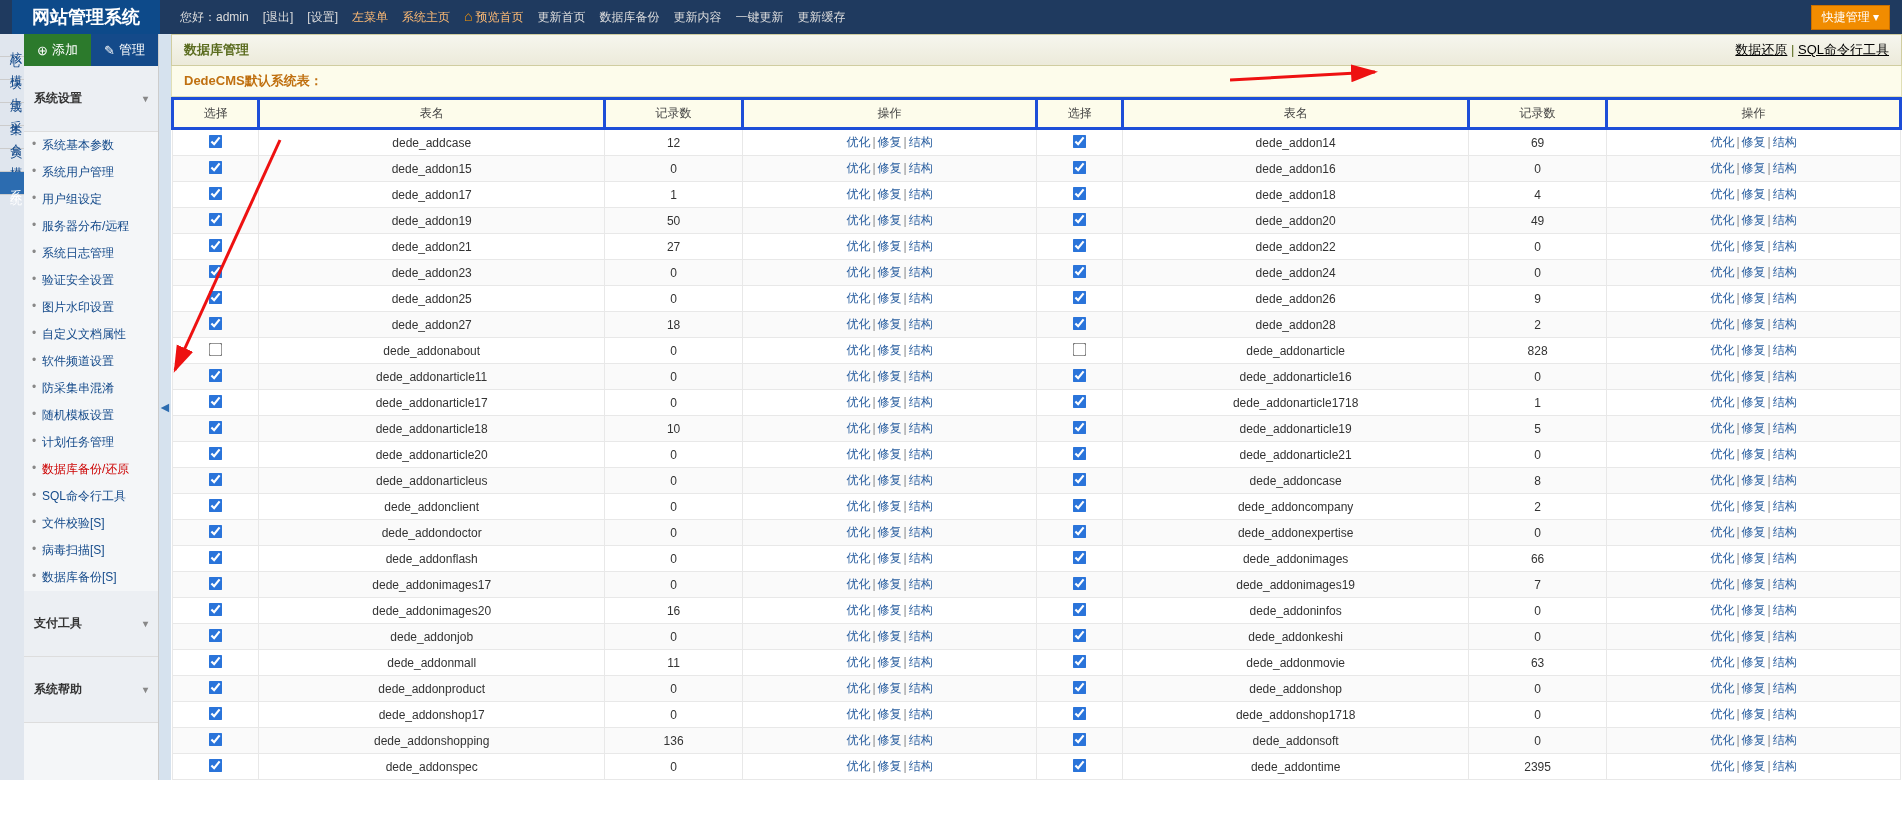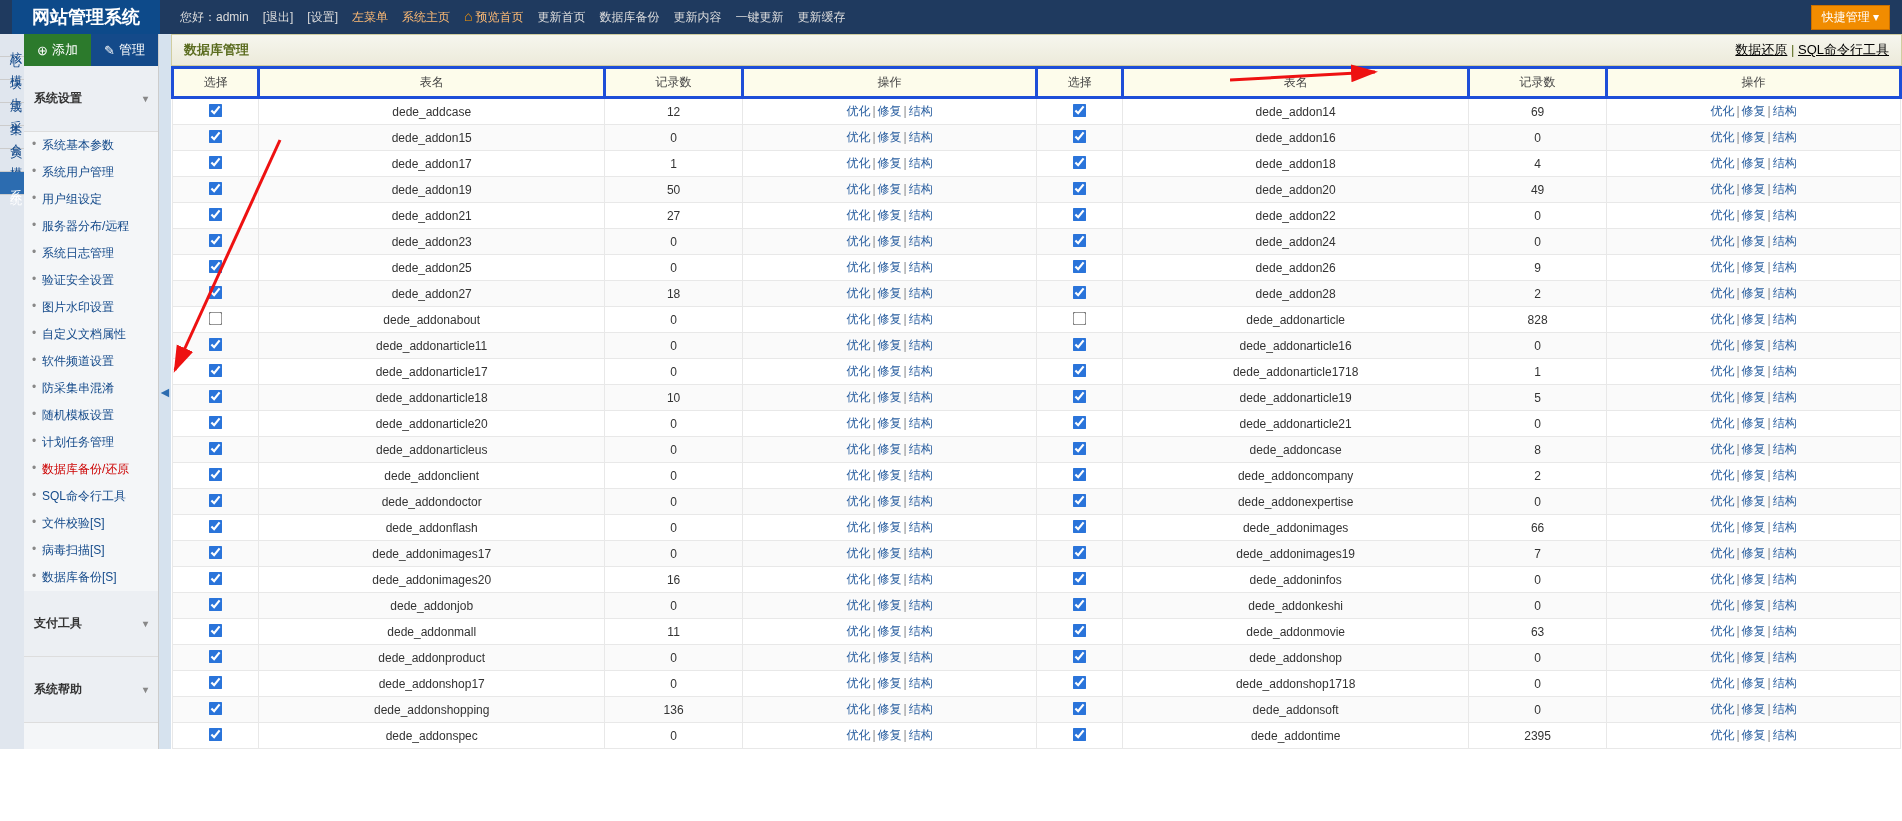--- a/index.html
+++ b/index.html
@@ -134,20 +134,21 @@
 
   <div class="main">
     <div class="main-top">
       <span class="title">数据库管理</span>
       <span class="right-links">
         <a>数据还原</a>
         <span> | </span>
         <a>SQL命令行工具</a>
       </span>
     </div>
+    <div class="sub-title">DedeCMS默认系统表：</div>
 
     <div class="tbl-wrap">
       <table class="db">
         <thead>
           <tr>
             <th style="width:5%">选择</th>
             <th style="width:20%">表名</th>
             <th style="width:8%">记录数</th>
             <th style="width:17%">操作</th>
             <th style="width:5%">选择</th>

